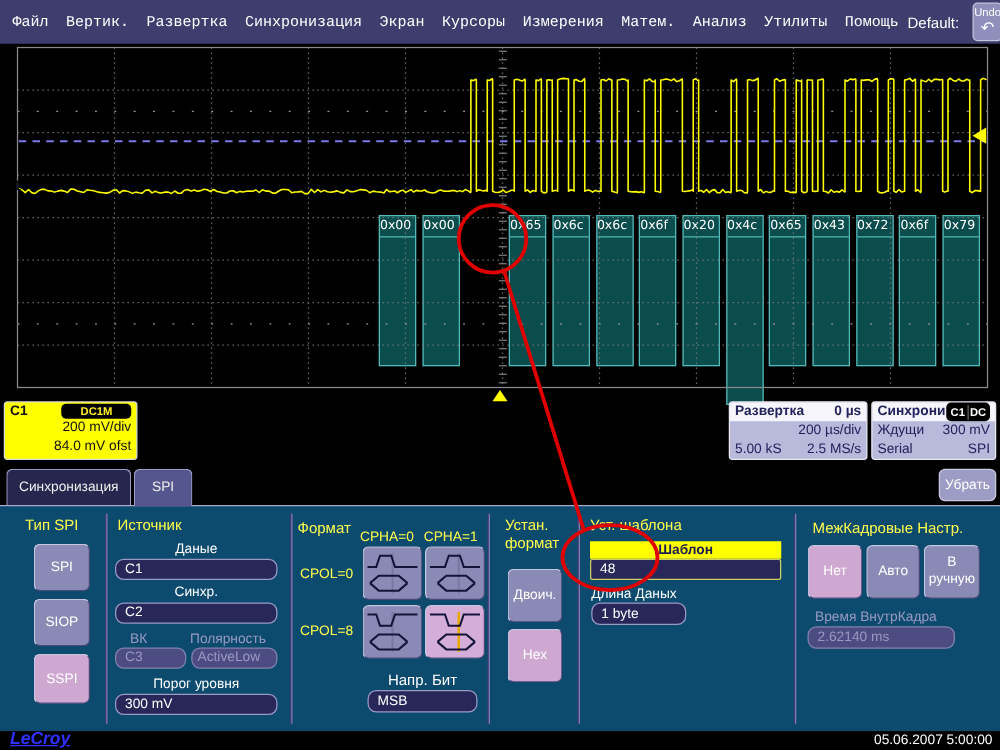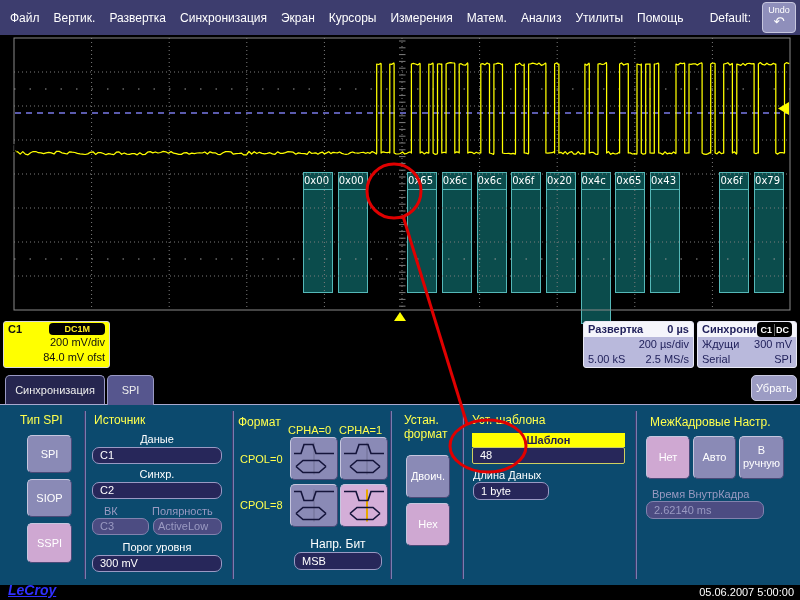--- a/index.html
+++ b/index.html
@@ -66,21 +66,21 @@
   #datetime{position:absolute;right:6px;top:1px;color:#fff;font-size:11px;}
   
   #red-overlay{position:absolute;left:0;top:0;z-index:9;pointer-events:none;}
 </style>
 </head>
 <body>
 
 <div id="screen">
 
   <div id="menubar">
-    <span id="menu-items" style="display:flex;gap:14px;">
+    <span id="menu-items" style="display:flex;gap:14px;font-family:Liberation Mono, monospace;">
         <span class="menu-item">Файл</span>
         <span class="menu-item">Вертик.</span>
         <span class="menu-item">Развертка</span>
         <span class="menu-item">Синхронизация</span>
         <span class="menu-item">Экран</span>
         <span class="menu-item">Курсоры</span>
         <span class="menu-item">Измерения</span>
         <span class="menu-item">Матем.</span>
         <span class="menu-item">Анализ</span>
         <span class="menu-item">Утилиты</span>
@@ -116,20 +116,23 @@
         <span class="hex">0x20</span>
       </div>
       <div class="decode-col" style="left: 580.6px; top: 172px; width: 30px; height: 152px;">
         <span class="hex">0x4c</span>
       </div>
       <div class="decode-col" style="left: 615.3px; top: 172px; width: 30px; height: 121px;">
         <span class="hex">0x65</span>
       </div>
       <div class="decode-col" style="left: 650px; top: 172px; width: 30px; height: 121px;">
         <span class="hex">0x43</span>
+      </div>
+      <div class="decode-col" style="left: 684.7px; top: 172px; width: 30px; height: 121px;">
+        <span class="hex">0x72</span>
       </div>
       <div class="decode-col" style="left: 719.4px; top: 172px; width: 30px; height: 121px;">
         <span class="hex">0x6f</span>
       </div>
       <div class="decode-col" style="left: 754.1px; top: 172px; width: 30px; height: 121px;">
         <span class="hex">0x79</span>
       </div>
     </div>
 
   <svg id="scope-svg" width="800" height="600">

